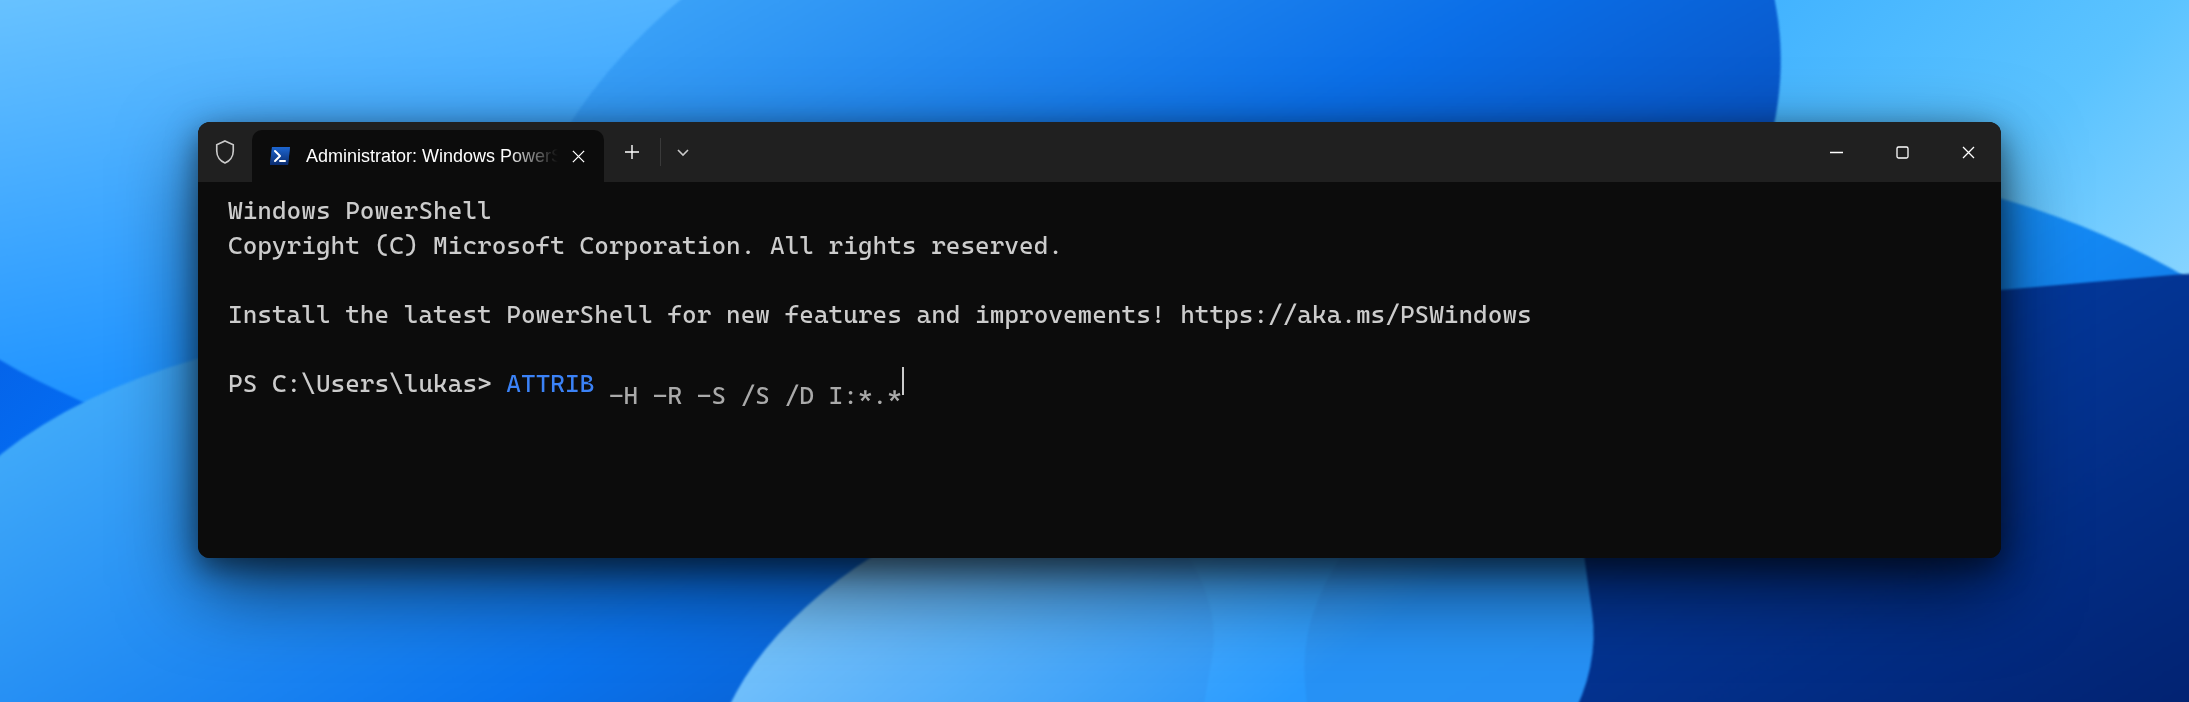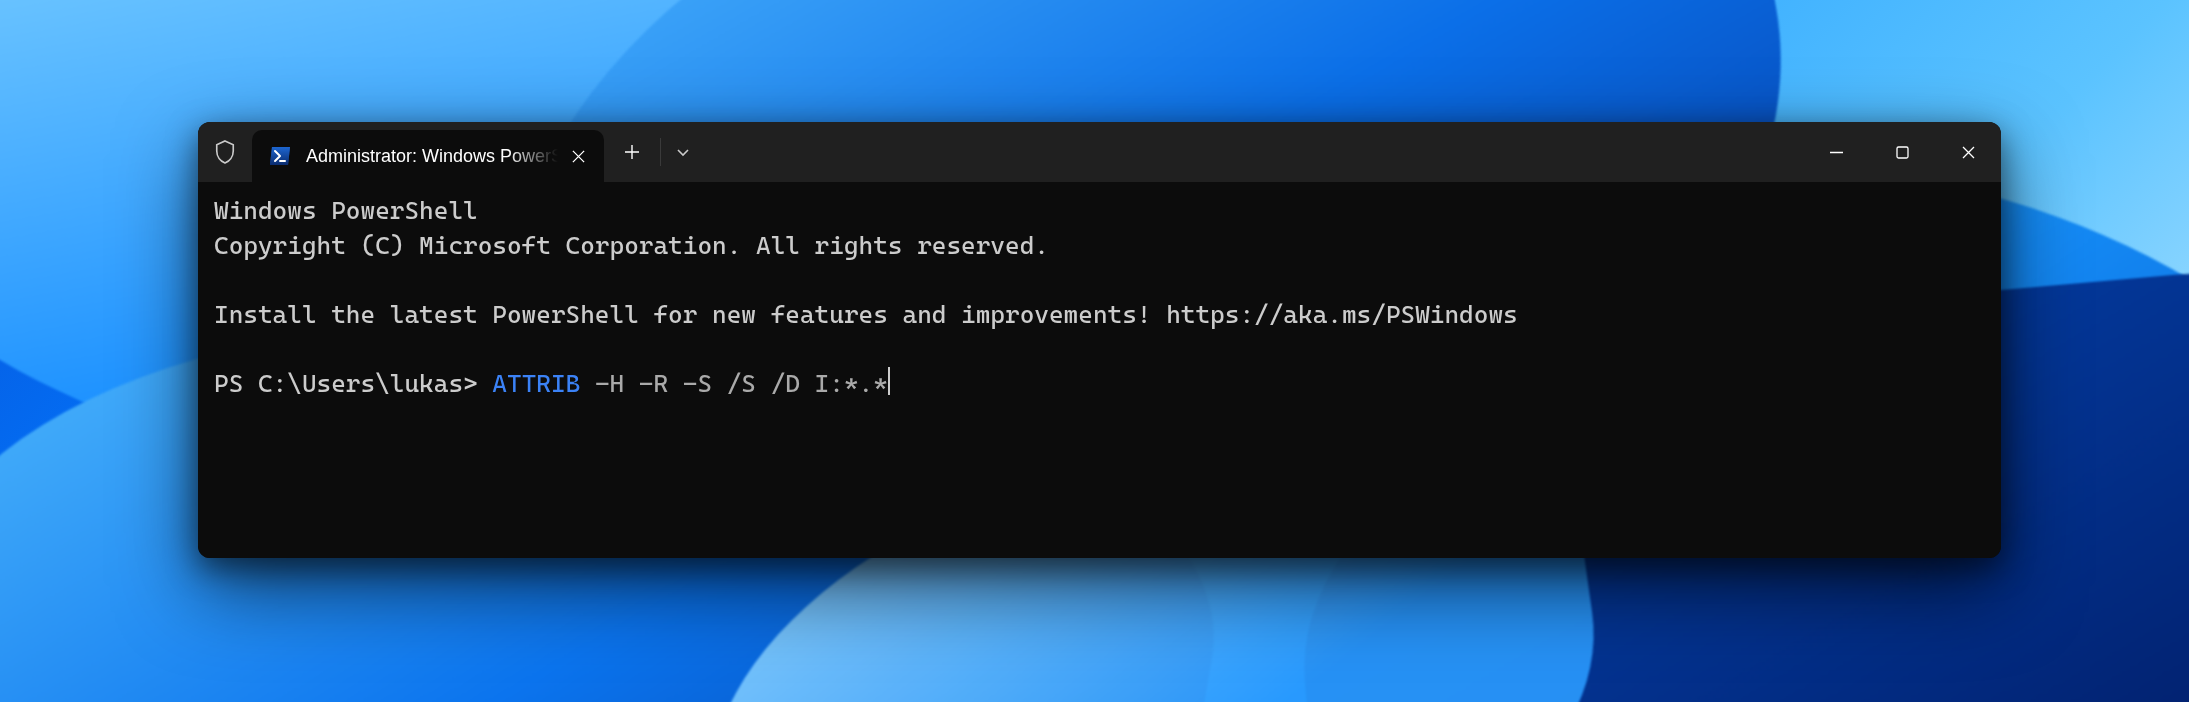--- a/index.html
+++ b/index.html
@@ -133,30 +133,30 @@
       align-items: center;
       justify-content: center;
       color: #ffffff;
       cursor: pointer;
     }
     .win-btn svg { width: 15px; height: 15px; }
 
     .terminal-body {
       flex: 1;
       background: #0c0c0c;
-      padding: 12px 16px;
+      padding: 12px 30px;
       font-family: 'Cascadia Mono', 'Consolas', monospace;
       font-size: 25px;
       line-height: 1.38;
       color: #cccccc;
       white-space: pre-wrap;
     }
     .prompt-line { display: flex; flex-wrap: wrap; }
     .cmd-name { color: #3b82f6; }
-    .cmd-arg { color: #aaaaaa; }
+    .cmd-arg { color: #aaaaaa; margin-top: 12px; }
     .cursor {
       display: inline-block;
       width: 2px;
       height: 28px;
       background: #cccccc;
       vertical-align: text-bottom;
       margin-bottom: 2px;
     }
   </style>
 </head>

